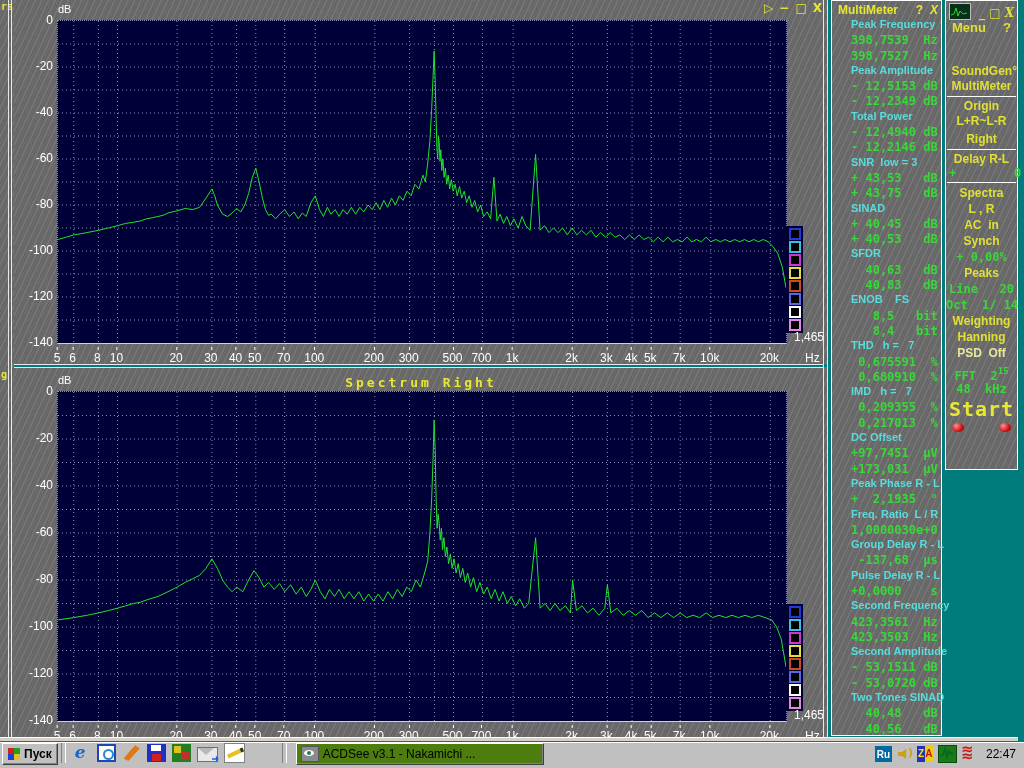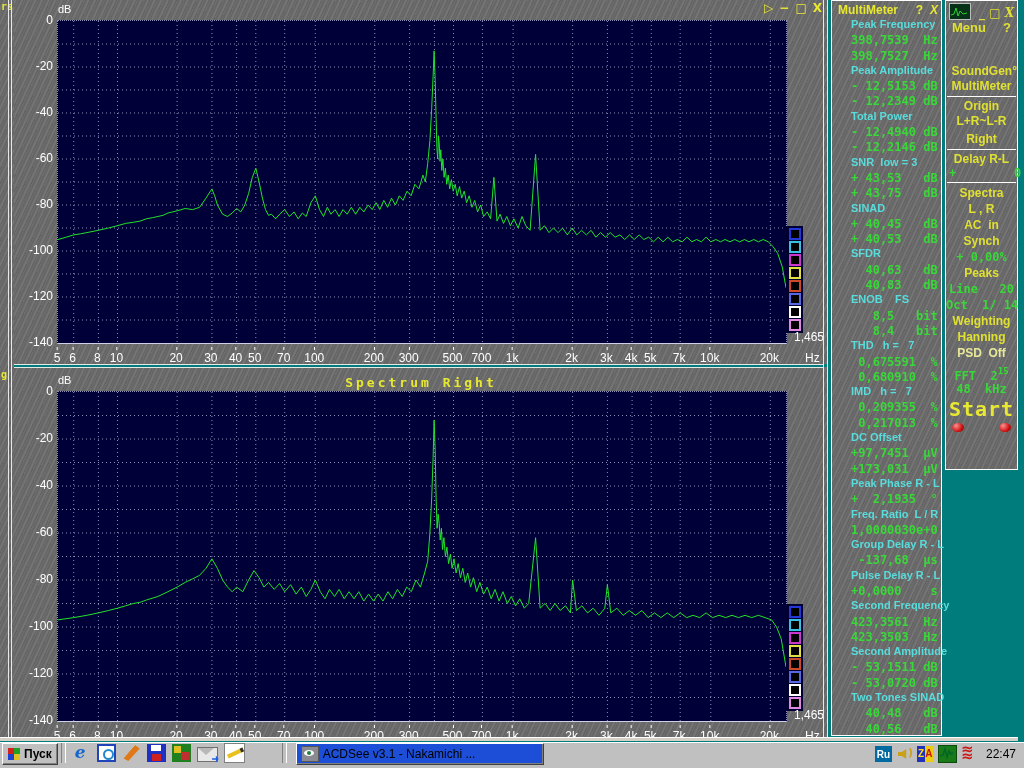--- a/index.html
+++ b/index.html
@@ -100,21 +100,21 @@
   .colors-icon{background:#208020;}
   .colors-icon::before{content:'';position:absolute;left:2px;top:2px;width:7px;height:7px;background:#e0c020;}
   .colors-icon::after{content:'';position:absolute;right:2px;bottom:2px;width:8px;height:8px;background:#c03030;}
   .mail-icon{background:#e8e8e8;border:1px solid #707070;height:13px;margin-top:2px;}
   .mail-icon::before{content:'';position:absolute;left:0;top:0;border-left:8px solid transparent;border-right:8px solid transparent;border-top:7px solid #b8b8b8;}
   .mail-icon::after{content:'';position:absolute;right:-2px;bottom:-2px;width:7px;height:7px;background:#2060e0;clip-path:polygon(0 40%,60% 40%,60% 0,100% 50%,60% 100%,60% 60%,0 60%);}
   .notes-icon{background:#fff;border:1px solid #808080;}
   .notes-icon::after{content:'';position:absolute;left:2px;top:7px;width:14px;height:4px;background:#e8c020;transform:rotate(-25deg);border-right:3px solid #303030;}
   #taskbtn{
     display:flex;align-items:center;width:238px;height:20px;margin-left:6px;padding:0 4px;
-    background:#1d4ed8;border:1px solid;border-color:#fff #404040 #404040 #fff;
+    background:#4d7c0f;border:1px solid;border-color:#fff #404040 #404040 #fff;
     box-shadow:inset -1px -1px 0 #808080;font-size:12px;color:#000;white-space:nowrap;overflow:hidden;
   }
   .eye-icon{width:16px;height:14px;margin-right:4px;background:#8a8a92;position:relative;border:1px solid #555;}
   .eye-icon::before{content:'';position:absolute;left:2px;top:3px;width:10px;height:6px;border-radius:50%;background:#fff;}
   .eye-icon::after{content:'';position:absolute;left:5px;top:4px;width:4px;height:4px;border-radius:50%;background:#208040;}
   #tray{margin-left:auto;display:flex;align-items:center;height:22px;}
   .tray-ico{width:17px;height:16px;margin:0 2px;position:relative;}
   .ru-icon{background:#0369a1;color:#fff;font:bold 10px "Liberation Sans",sans-serif;
     display:flex;align-items:center;justify-content:center;}
   .volume-icon{background:transparent;}

